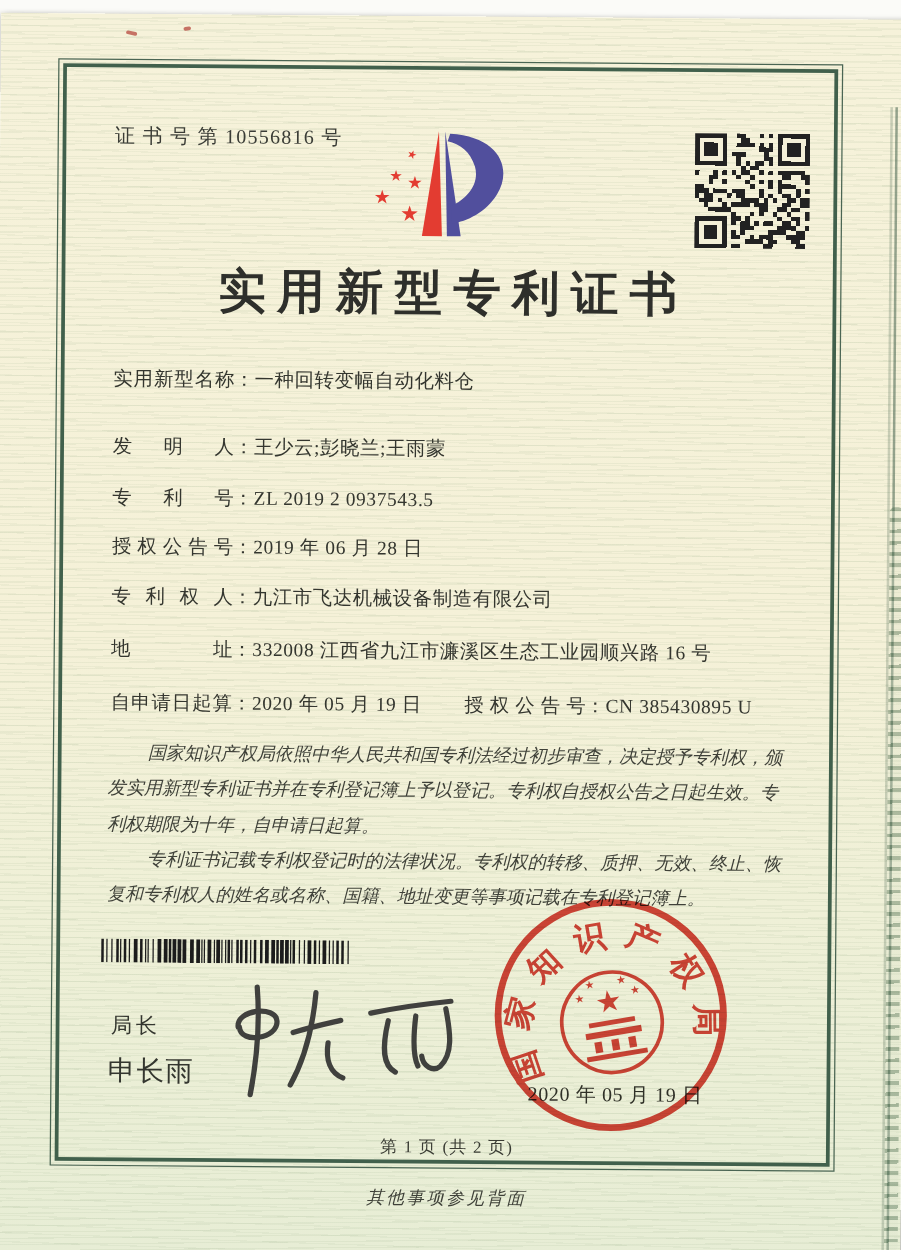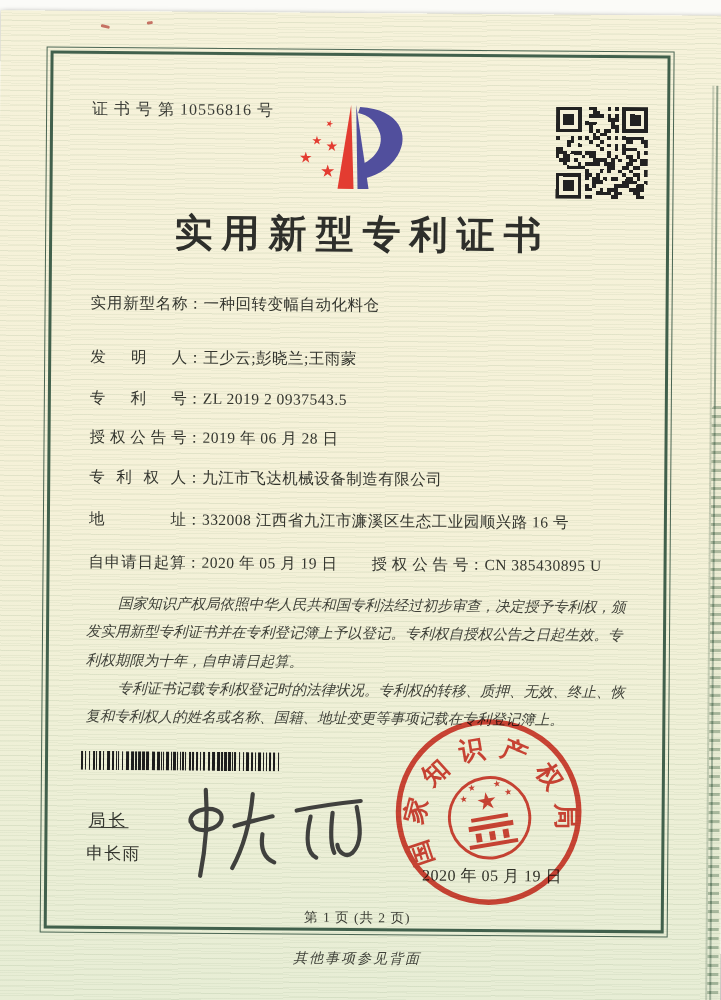--- a/index.html
+++ b/index.html
@@ -35,22 +35,22 @@
   .colon { display:inline-block; width:16px; }
   .fvalue { letter-spacing:.5px; }
   .pair2 { margin-left:34px; }
 
   .paras { position:absolute; left:90px; top:578px; width:548px;
     font-size:14.5px; font-style:italic; line-height:1.95; color:#3f4139; }
   .paras p { text-indent:2.2em; }
 
   .barcode { position:absolute; left:84px; top:740px; }
 
-  .director-label { position:absolute; left:94px; top:798px; font-size:17px; letter-spacing:3px; color:#34362f;text-decoration:underline; }
-  .director-name  { position:absolute; left:92px; top:831px; font-size:17px; letter-spacing:1px; color:#34362f; }
+  .director-label { position:absolute; left:94px; top:798px; font-size:17px; letter-spacing:3px; color:#34362f; }
+  .director-name  { position:absolute; left:92px; top:831px; font-size:22px; letter-spacing:1px; color:#34362f; }
   .autograph { position:absolute; left:180px; top:772px; }
 
   .seal-date { position:absolute; left:428px; top:852px; font-size:16px; color:#303128; z-index:1; letter-spacing:.5px; }
   .seal { position:absolute; left:396px; top:700px; z-index:2; mix-blend-mode:multiply; opacity:.92; }
 
   .page-indicator { position:absolute; left:0; right:0; top:896px; text-align:center;
     font-size:13.5px; color:#3a3c34; letter-spacing:1px; }
   .back-note { position:absolute; left:0; right:0; top:937px; text-align:center;
     font-size:14px; font-style:italic; color:#3f4139; letter-spacing:2px; }
 

